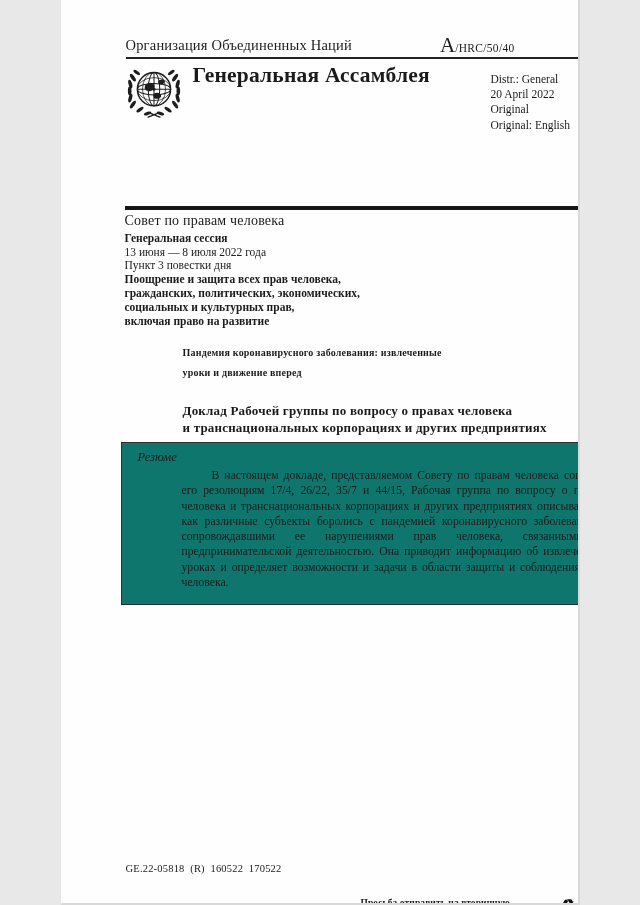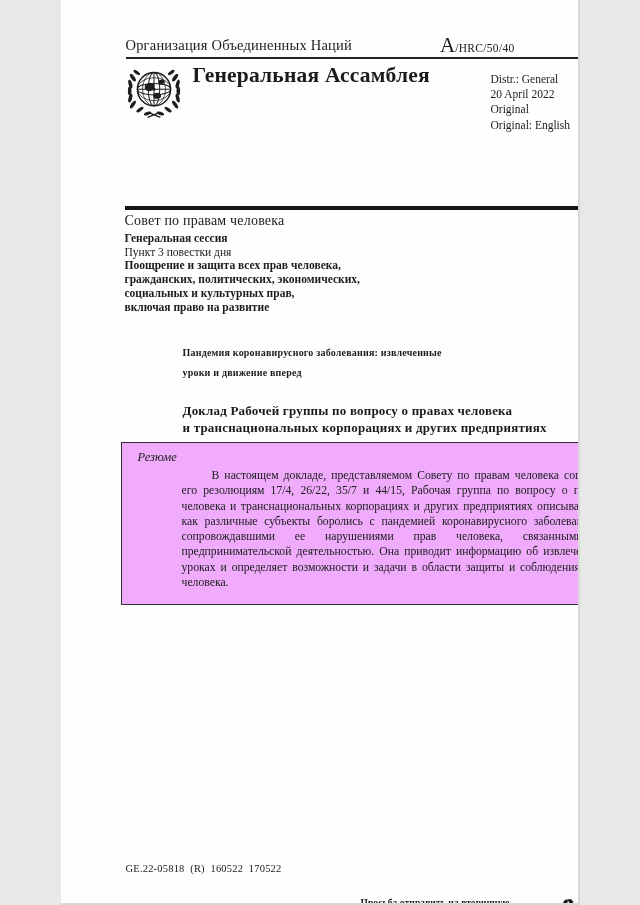--- a/index.html
+++ b/index.html
@@ -51,21 +51,21 @@
   .session-block .council {
     font-size:14px; font-weight:normal; margin-bottom:4px; letter-spacing:.2px;
   }
   .session-block .bold { font-weight:bold; }
   .titles-block { position:absolute; left:122px; top:343px; }
   .title-main { font-size:10px; font-weight:bold; line-height:19.5px; letter-spacing:.2px; }
   .title-sub { font-size:13px; font-weight:bold; line-height:16.5px; margin-top:21px; letter-spacing:.2px; }
   .summary-box {
     position:absolute; left:60px; top:442px; width:512px;
     border:1.5px solid #2e2e2e; box-sizing:border-box;
-    background:#f0abfc;
+    background:#0f766e;
   }
   .summary-label {
     font-style:italic; font-size:12.5px;
     margin:7px 0 3px 16px;
   }
   .summary-body {
     font-size:11.7px; line-height:15.3px;
     margin:2px 24px 14px 60px;
     text-align:justify; text-indent:30px;
   }
@@ -149,20 +149,21 @@
     <div>20 April 2022</div>
     <div>Original</div>
     <div>Original: English</div>
   </div>
 
   <div class="rule-thick"></div>
 
   <div class="session-block">
     <div class="council">Совет по правам человека</div>
     <div class="bold">Генеральная сессия</div>
+    <div>13 июня — 8 июля 2022 года</div>
     <div>Пункт 3 повестки дня</div>
     <div class="bold">Поощрение и защита всех прав человека,</div>
     <div class="bold">гражданских, политических, экономических,</div>
     <div class="bold">социальных и культурных прав,</div>
     <div class="bold">включая право на развитие</div>
   </div>
 
   <div class="titles-block">
     <div class="title-main">
       <div>Пандемия коронавирусного заболевания: извлеченные</div>

